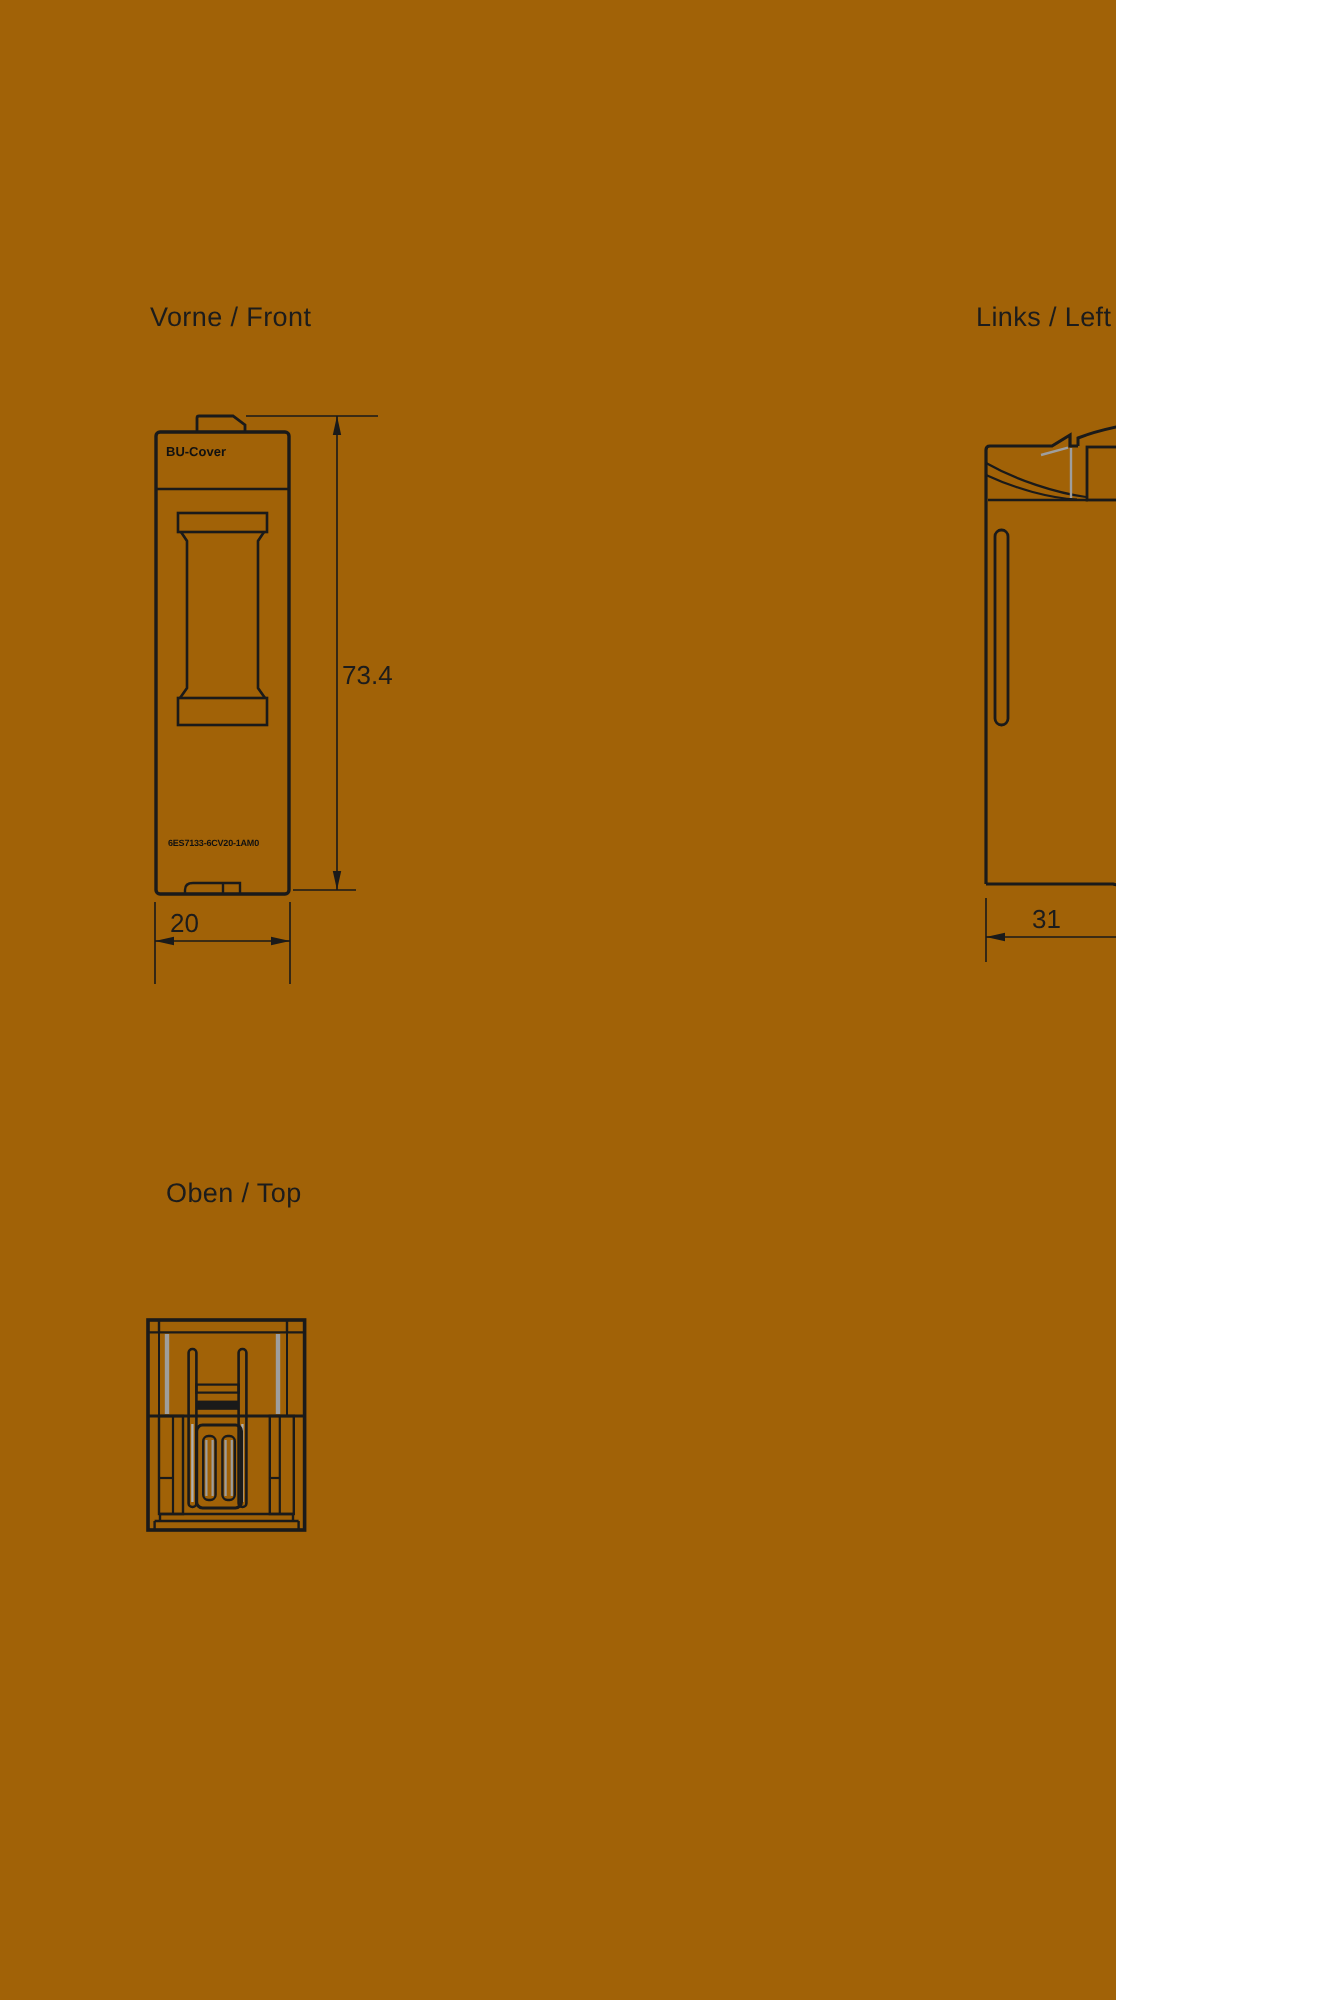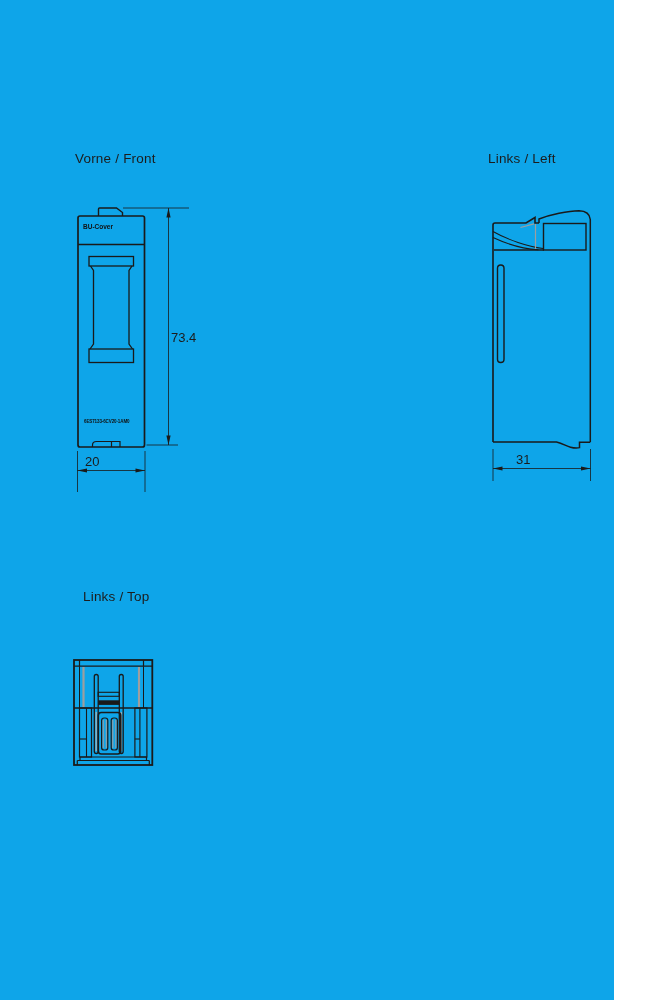--- a/index.html
+++ b/index.html
@@ -1,19 +1,19 @@
 <!DOCTYPE html>
 <html><head>
 <meta charset="utf-8">
 <style>
   html,body{margin:0;padding:0;background:#fff;}
   .page{
     position:relative;
-    width:614px;height:1000px;
-    background:#0ea5e9;
+    width:558px;height:1000px;
+    background:#a16207;
     font-family:"Liberation Sans", sans-serif;
     color:#1c1c1c;
     overflow:hidden;
   }
   .view-label{
     position:absolute;
     font-size:13.5px;
     letter-spacing:0.2px;
     color:#1c1c1c;
     white-space:nowrap;
@@ -157,21 +157,21 @@
       <line x1="146.5" y1="757" x2="146.5" y2="760.5" stroke-width="1.2"></line>
       <line x1="77.3" y1="760.5" x2="77.3" y2="765" stroke-width="1.2"></line>
       <line x1="149.3" y1="760.5" x2="149.3" y2="765" stroke-width="1.2"></line>
     </g>
   </svg>
 
   <div class="view-label" style="left:75px; top:151px;">Vorne / Front</div>
 
   <div class="view-label" style="left:488px; top:151px;">Links / Left</div>
 
-  <div class="view-label" style="left:83px; top:589px;">Links / Top</div>
+  <div class="view-label" style="left:83px; top:589px;">Oben / Top</div>
 
   <div class="tiny-label product-label" style="left:83px; top:223px;">BU-Cover</div>
 
   <div class="tiny-label article-label" style="left:84px; top:419px;">6ES7133-6CV20-1AM0</div>
 
   <div class="dim-label" style="left:171px; top:330px;">73.4</div>
 
   <div class="dim-label centered" style="left:85px; top:454px; width:52px;">20</div>
 
   <div class="dim-label centered" style="left:516px; top:452px; width:52px;">31</div>

